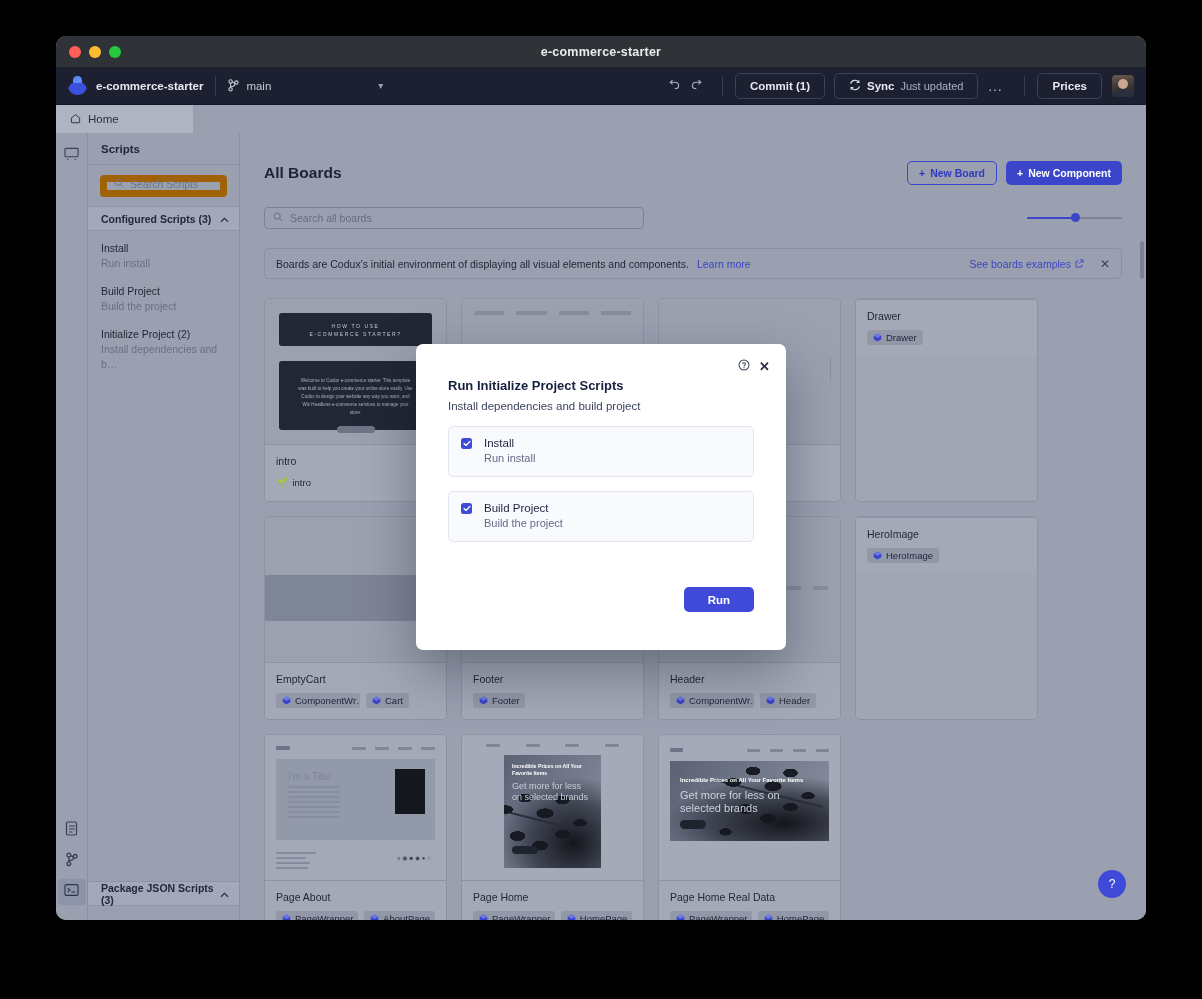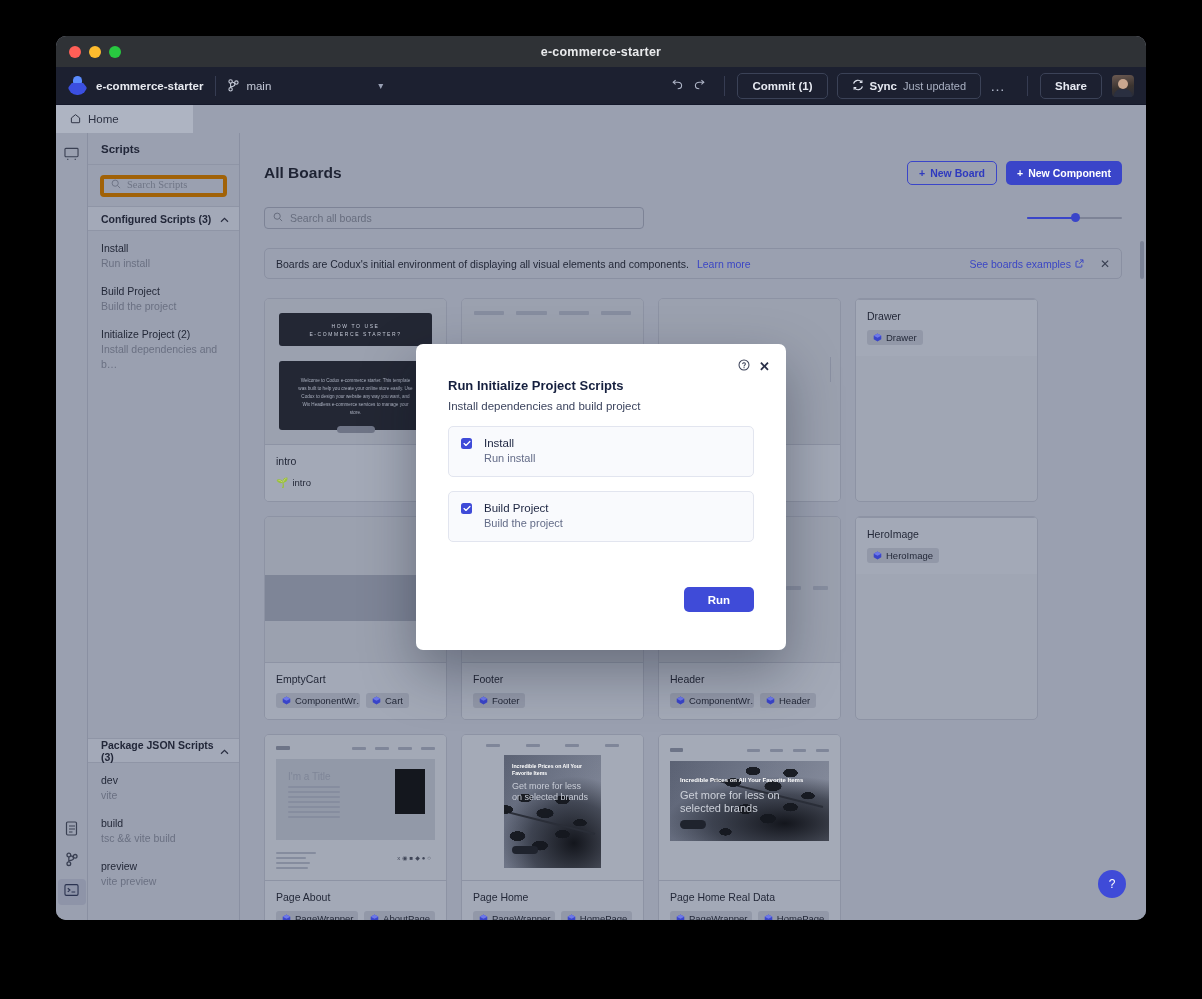--- a/index.html
+++ b/index.html
@@ -120,23 +120,23 @@
     width: 152px; background: #9aa0b0; border-right: 1px solid #8a90a2;
     display: flex; flex-direction: column;
   }
   .scripts-title {
     height: 32px; display: flex; align-items: center; padding-left: 13px;
     color: #222739; font-size: 11.5px; font-weight: bold;
     border-bottom: 1px solid #8f95a6;
   }
   .search-wrap { padding: 10px 12px 9px 12px; border-bottom: 1px solid #8f95a6; }
   .search-box {
-    height: 22px; border: 4px solid #a16207; border-radius: 4px;
-    display: flex; align-items: flex-start; gap: 6px; padding: 0 7px;
-    color: #6f7586; font-size: 10.5px; background: transparent; font-family: Liberation Serif, serif;
+    height: 22px; border: 7px solid #a16207; border-radius: 4px;
+    display: flex; align-items: flex-end; gap: 6px; padding: 0 7px;
+    color: #6f7586; font-size: 10.5px; background: transparent;
   }
   .section-hdr {
     height: 24px; display: flex; align-items: center; justify-content: space-between;
     padding: 0 10px 0 13px; background: #a3a9b8;
     color: #222739; font-size: 10.5px; font-weight: bold;
     border-bottom: 1px solid #8f95a6;
   }
   .script-list { padding: 10px 0 4px 0; }
   .script-item { padding: 0 13px 13px 13px; }
   .script-name { color: #232838; font-size: 10.5px; line-height: 15px; }
@@ -405,21 +405,21 @@
               <path d="M10.4 7.4A4.4 4.4 0 0 1 2.4 8.6"></path>
             <path d="M9.9 1.2v2.3H7.7M2.1 10.8V8.5h2.2"></path>
           </svg>
         </span>
         <span>Sync</span>
         <span class="muted">Just updated</span>
       </div>
       <div class="dots-btn">…</div>
       <div class="tb-sep"></div>
       <div class="pill">
-        <span>Share</span>
+        <span>Prices</span>
       </div>
       <div style="width:10px"></div>
       <div class="avatar"></div>
     </div>
 
     <div class="tabstrip">
       <div class="tab">
         <span>
           <svg width="11" height="11" viewBox="0 0 12 12" fill="none" stroke="#2c3142" stroke-width="1.05">
             <path d="M1.5 5.4 6 1.8l4.5 3.6V10a.6.6 0 0 1-.6.6H2.1a.6.6 0 0 1-.6-.6z"></path>
@@ -514,34 +514,20 @@
         <div class="scripts-spacer"></div>
 
         <div class="pkg-wrap">
           <div class="section-hdr">
             <span>Package JSON Scripts (3)</span>
             <span>
               <svg width="9" height="6" viewBox="0 0 9 6" fill="none" stroke="#2a2f42" stroke-width="1.2">
                   <path d="M1 4.7 4.5 1.3 8 4.7"></path>
                 </svg>
             </span>
-          </div>
-          <div class="script-list">
-            <div class="script-item">
-              <div class="script-name">dev</div>
-              <div class="script-cmd">vite</div>
-            </div>
-            <div class="script-item">
-              <div class="script-name">build</div>
-              <div class="script-cmd">tsc &amp;&amp; vite build</div>
-            </div>
-            <div class="script-item">
-              <div class="script-name">preview</div>
-              <div class="script-cmd">vite preview</div>
-            </div>
           </div>
           <div style="height:14px"></div>
         </div>
       </div>
 
       <div class="main">
         <div class="main-head">
           <div class="page-title">All Boards</div>
           <div class="head-spacer"></div>
           <div class="btn-outline">

